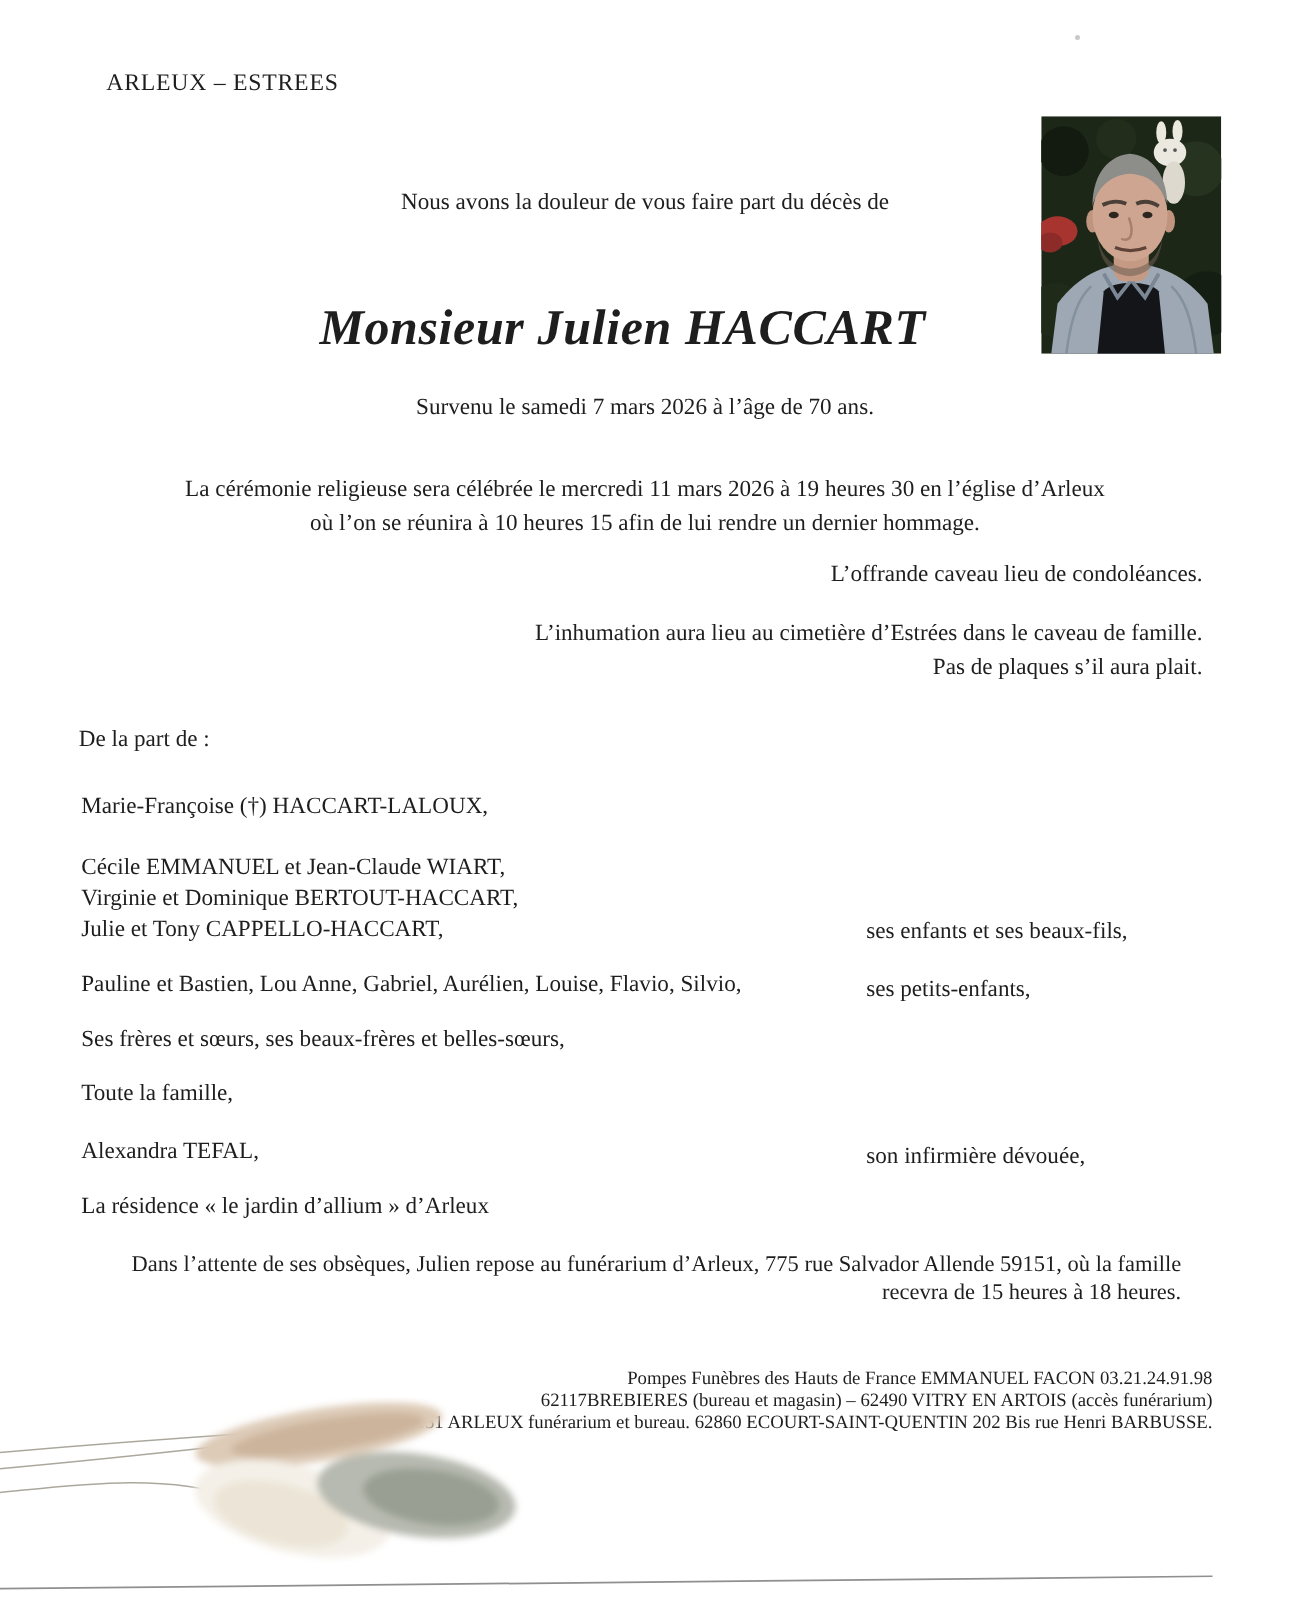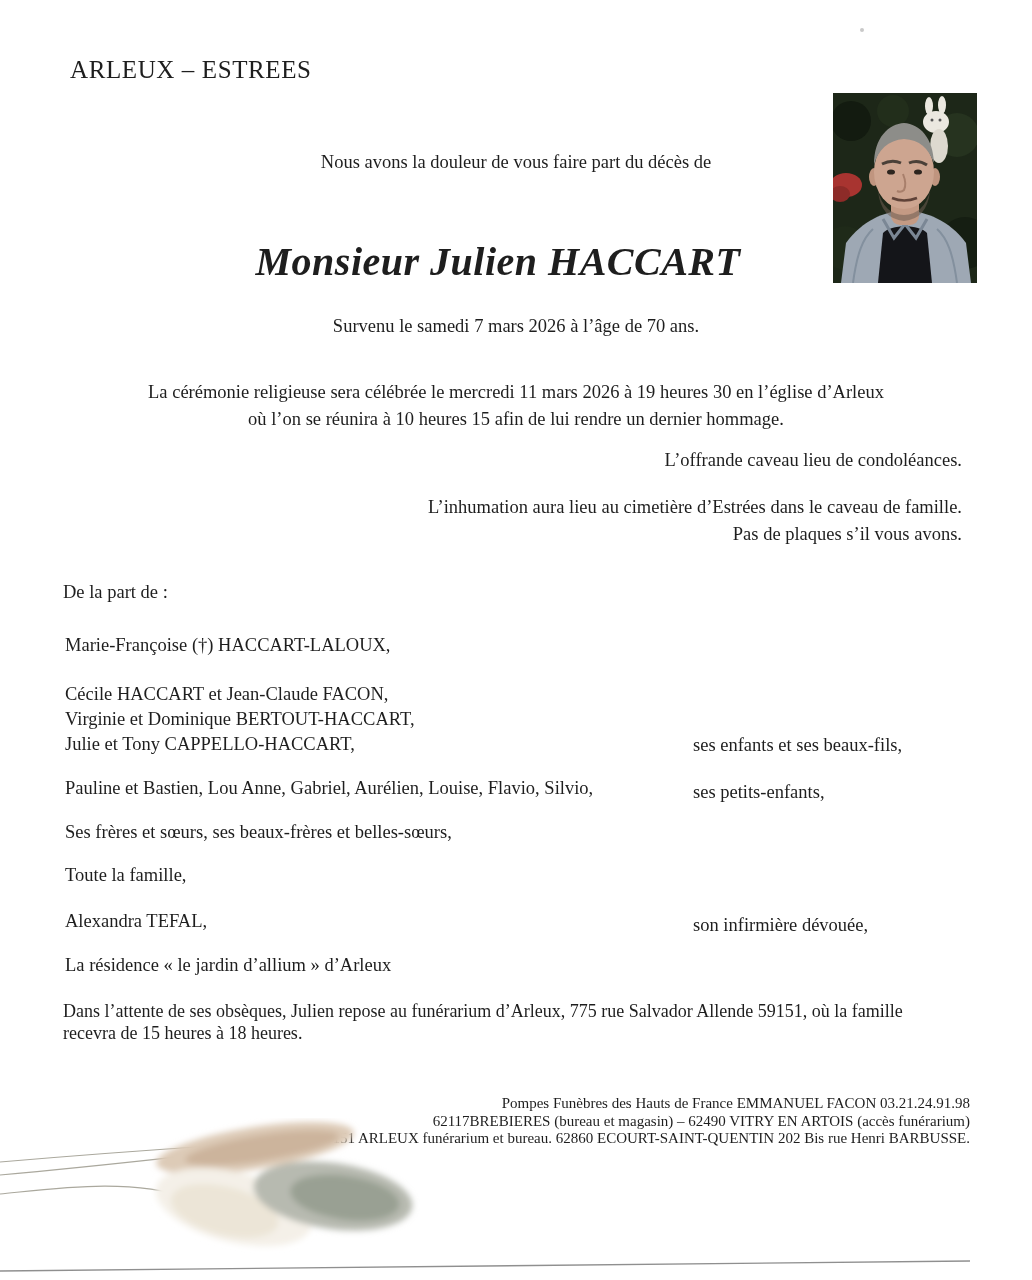--- a/index.html
+++ b/index.html
@@ -4,37 +4,38 @@
 <style>
   html,body { margin:0; padding:0; background:#ffffff; }
   .page {
     position:relative; width:1032px; height:1280px; background:#ffffff;
     font-family:"Liberation Serif", serif; color:#1e1e1e; overflow:hidden;
   }
   .abs { position:absolute; }
   .t { font-size:18.5px; line-height:25px; white-space:nowrap; }
   .center { left:0; right:0; text-align:center; }
   .right { text-align:right; }
-  .header-line { left:70px; top:56px; font-size:25px; letter-spacing:0.6px; }
+  .header-line { left:85px; top:56px; font-size:19px; letter-spacing:0.6px; }
   .intro { top:150px; }
   .title {
     top:237px; left:0; right:52px; text-align:center;
     font-size:40px; font-weight:bold; font-style:italic; letter-spacing:0.5px;
     line-height:50px; white-space:nowrap;padding-left:16px;
   }
   .survenu { top:314px; }
   .ceremony { top:379px; line-height:27px; }
   .offering { right:70px; top:448px; }
   .burial { right:70px; top:494px; line-height:27px; }
   .from-label { left:63px; top:580px; }
   .fam { left:65px; }
   .rel { left:693px; }
   .closing {
     left:63px; top:1000px; width:882px; font-size:18px; line-height:22px;
     white-space:normal;
+    text-align:right;
   }
   .footer {
     right:62px; top:1095px; font-size:15px; line-height:17.5px; text-align:right;
   }
   .photo-frame { left:833px; top:93px; width:144px; height:190px; }
   .grass { left:0; top:1118px; width:430px; height:152px; }
   .bottom-rule { left:0; top:1252px; width:980px; height:24px; }
   .speck { left:860px; top:28px; width:4px; height:4px; border-radius:50%;
            background:#c9c9c9; }
 </style>
@@ -99,29 +100,29 @@
 
   <div class="abs t center ceremony">
     <div>La cérémonie religieuse sera célébrée le mercredi 11 mars 2026 à 19 heures 30 en l’église d’Arleux</div>
     <div>où l’on se réunira à 10 heures 15 afin de lui rendre un dernier hommage.</div>
   </div>
 
   <div class="abs t right offering">L’offrande caveau lieu de condoléances.</div>
 
   <div class="abs t right burial">
     <div>L’inhumation aura lieu au cimetière d’Estrées dans le caveau de famille.</div>
-    <div>Pas de plaques s’il vous avons.</div>
+    <div>Pas de plaques s’il aura plait.</div>
   </div>
 
   <div class="abs t from-label">De la part de :</div>
 
   <div class="abs t fam" style="top:633px">Marie-Françoise (†) HACCART-LALOUX,</div>
 
   <div class="abs t fam" style="top:682px">
-    <div>Cécile HACCART et Jean-Claude FACON,</div>
+    <div>Cécile EMMANUEL et Jean-Claude WIART,</div>
     <div>Virginie et Dominique BERTOUT-HACCART,</div>
     <div>Julie et Tony CAPPELLO-HACCART,</div>
   </div>
   <div class="abs t rel" style="top:733px">ses enfants et ses beaux-fils,</div>
 
   <div class="abs t fam" style="top:776px">Pauline et Bastien, Lou Anne, Gabriel, Aurélien, Louise, Flavio, Silvio,</div>
   <div class="abs t rel" style="top:780px">ses petits-enfants,</div>
 
   <div class="abs t fam" style="top:820px">Ses frères et sœurs, ses beaux-frères et belles-sœurs,</div>
 

